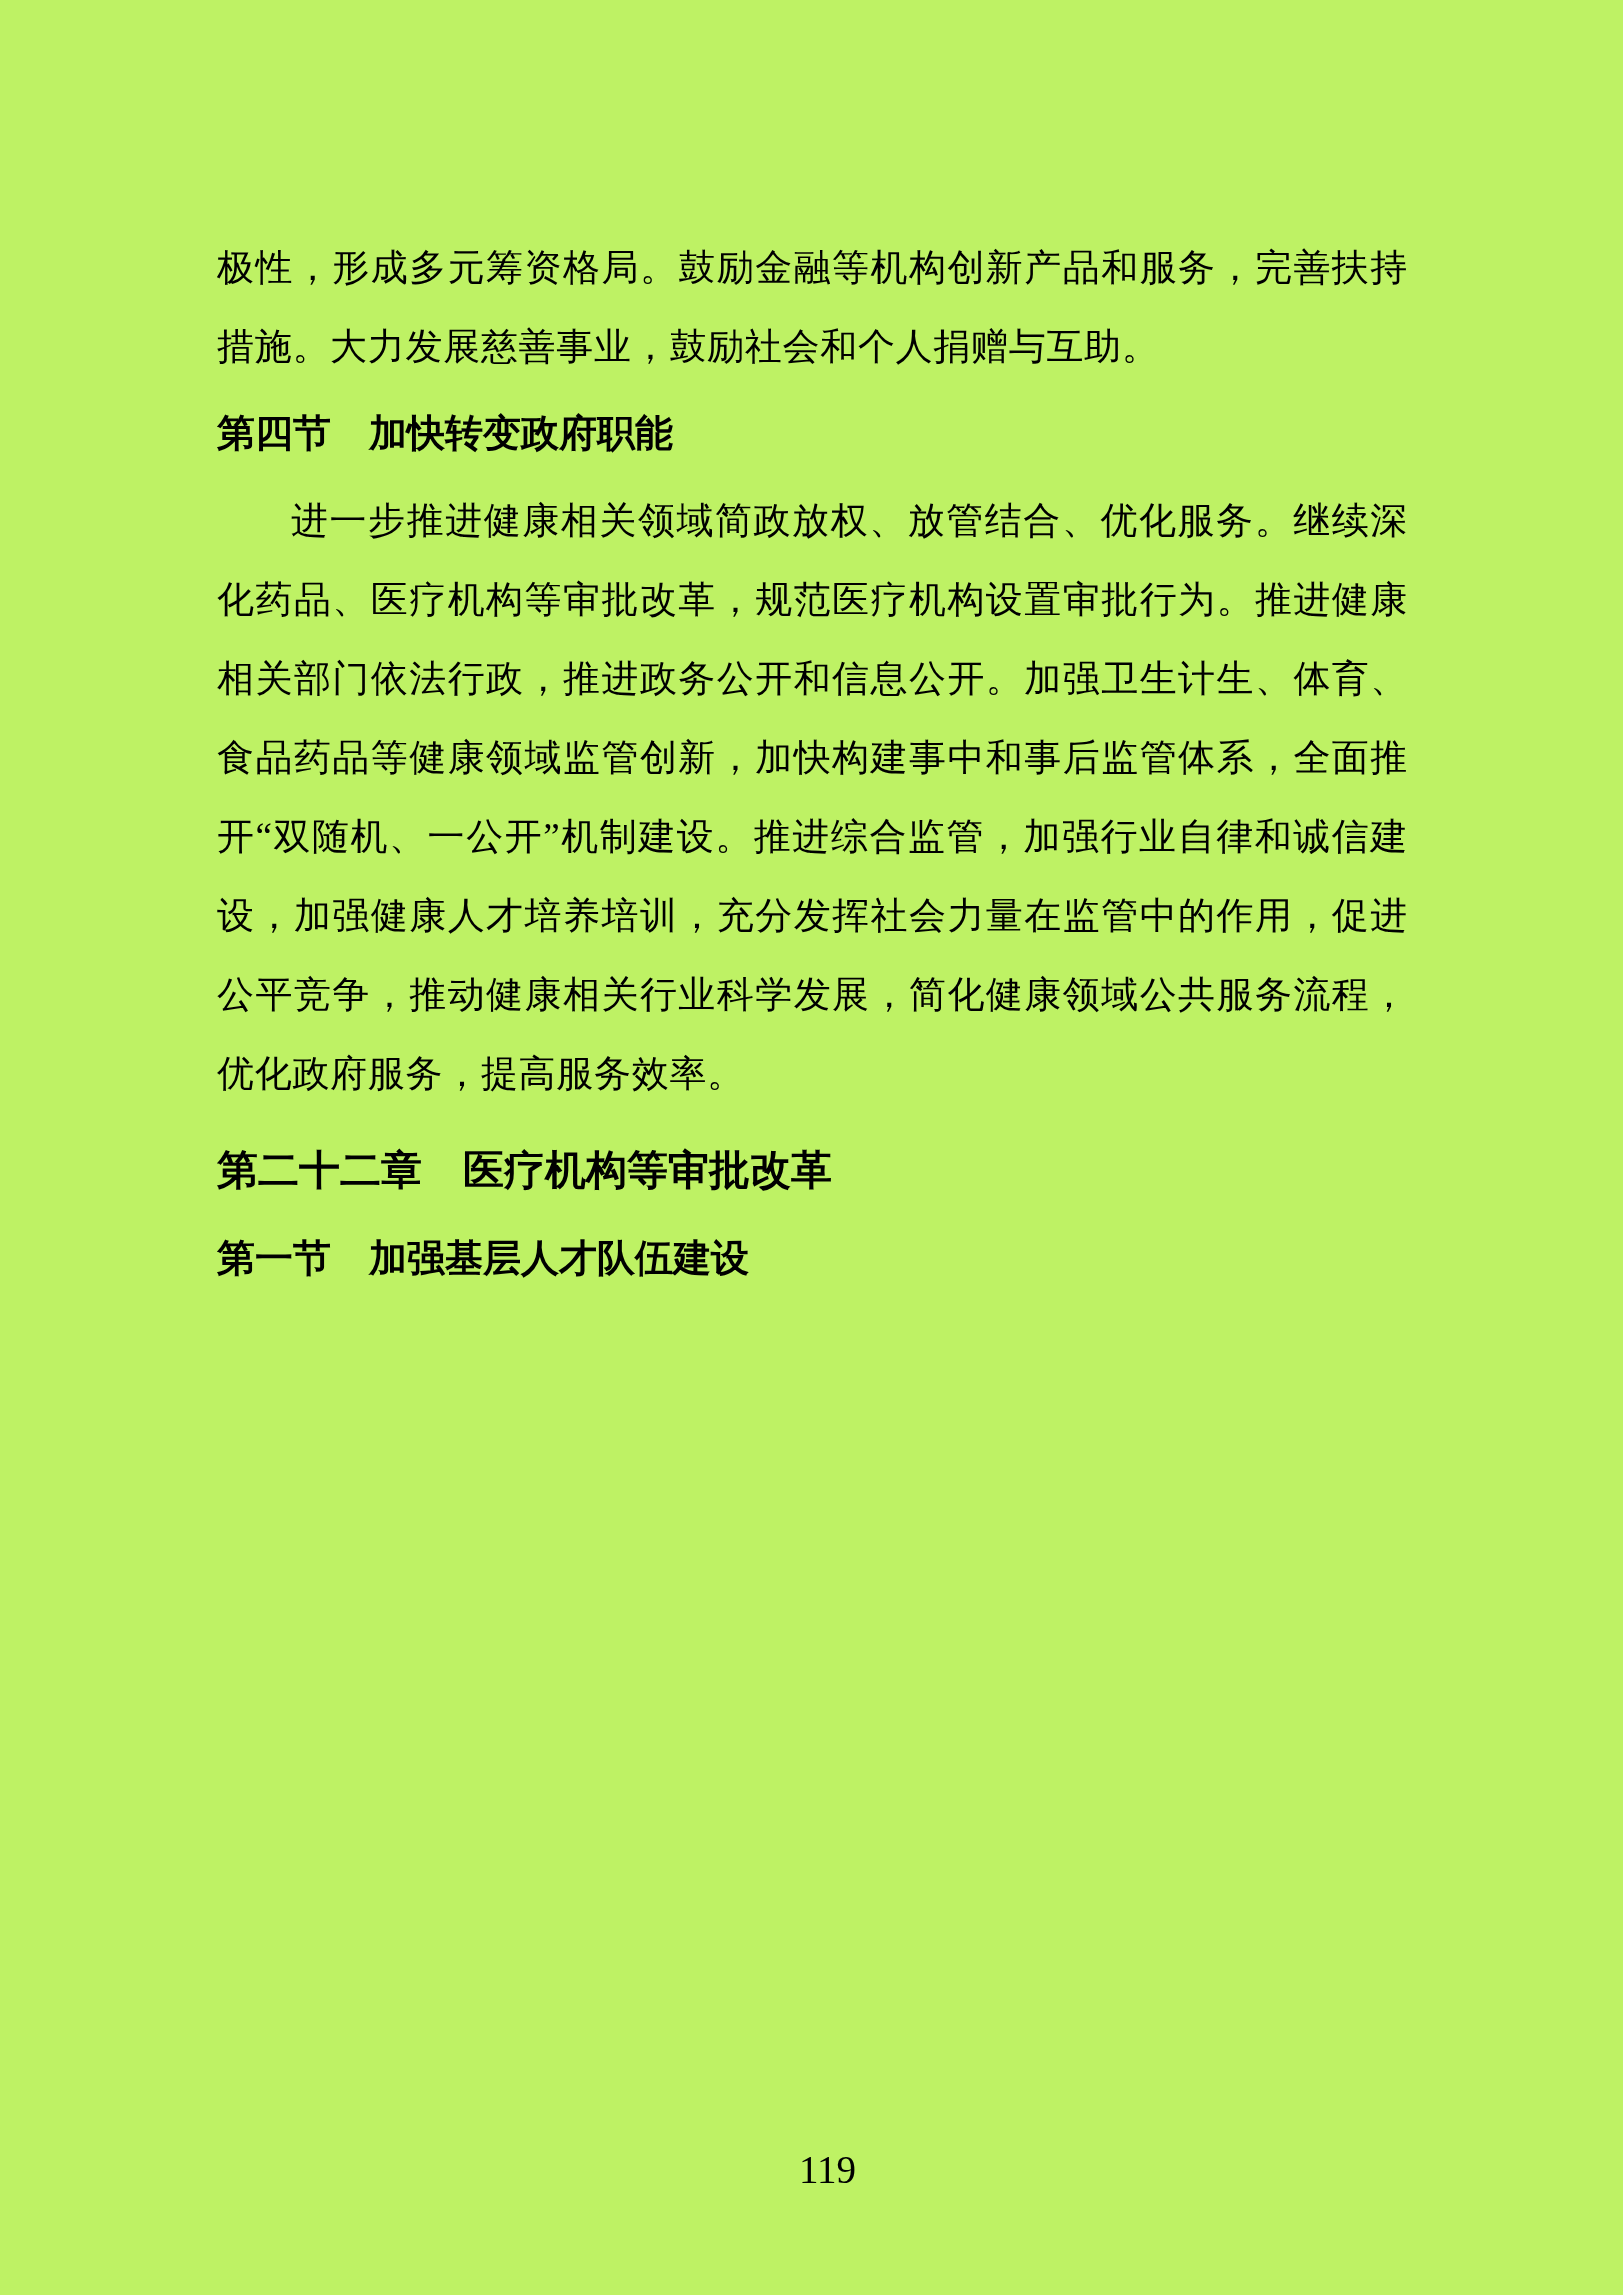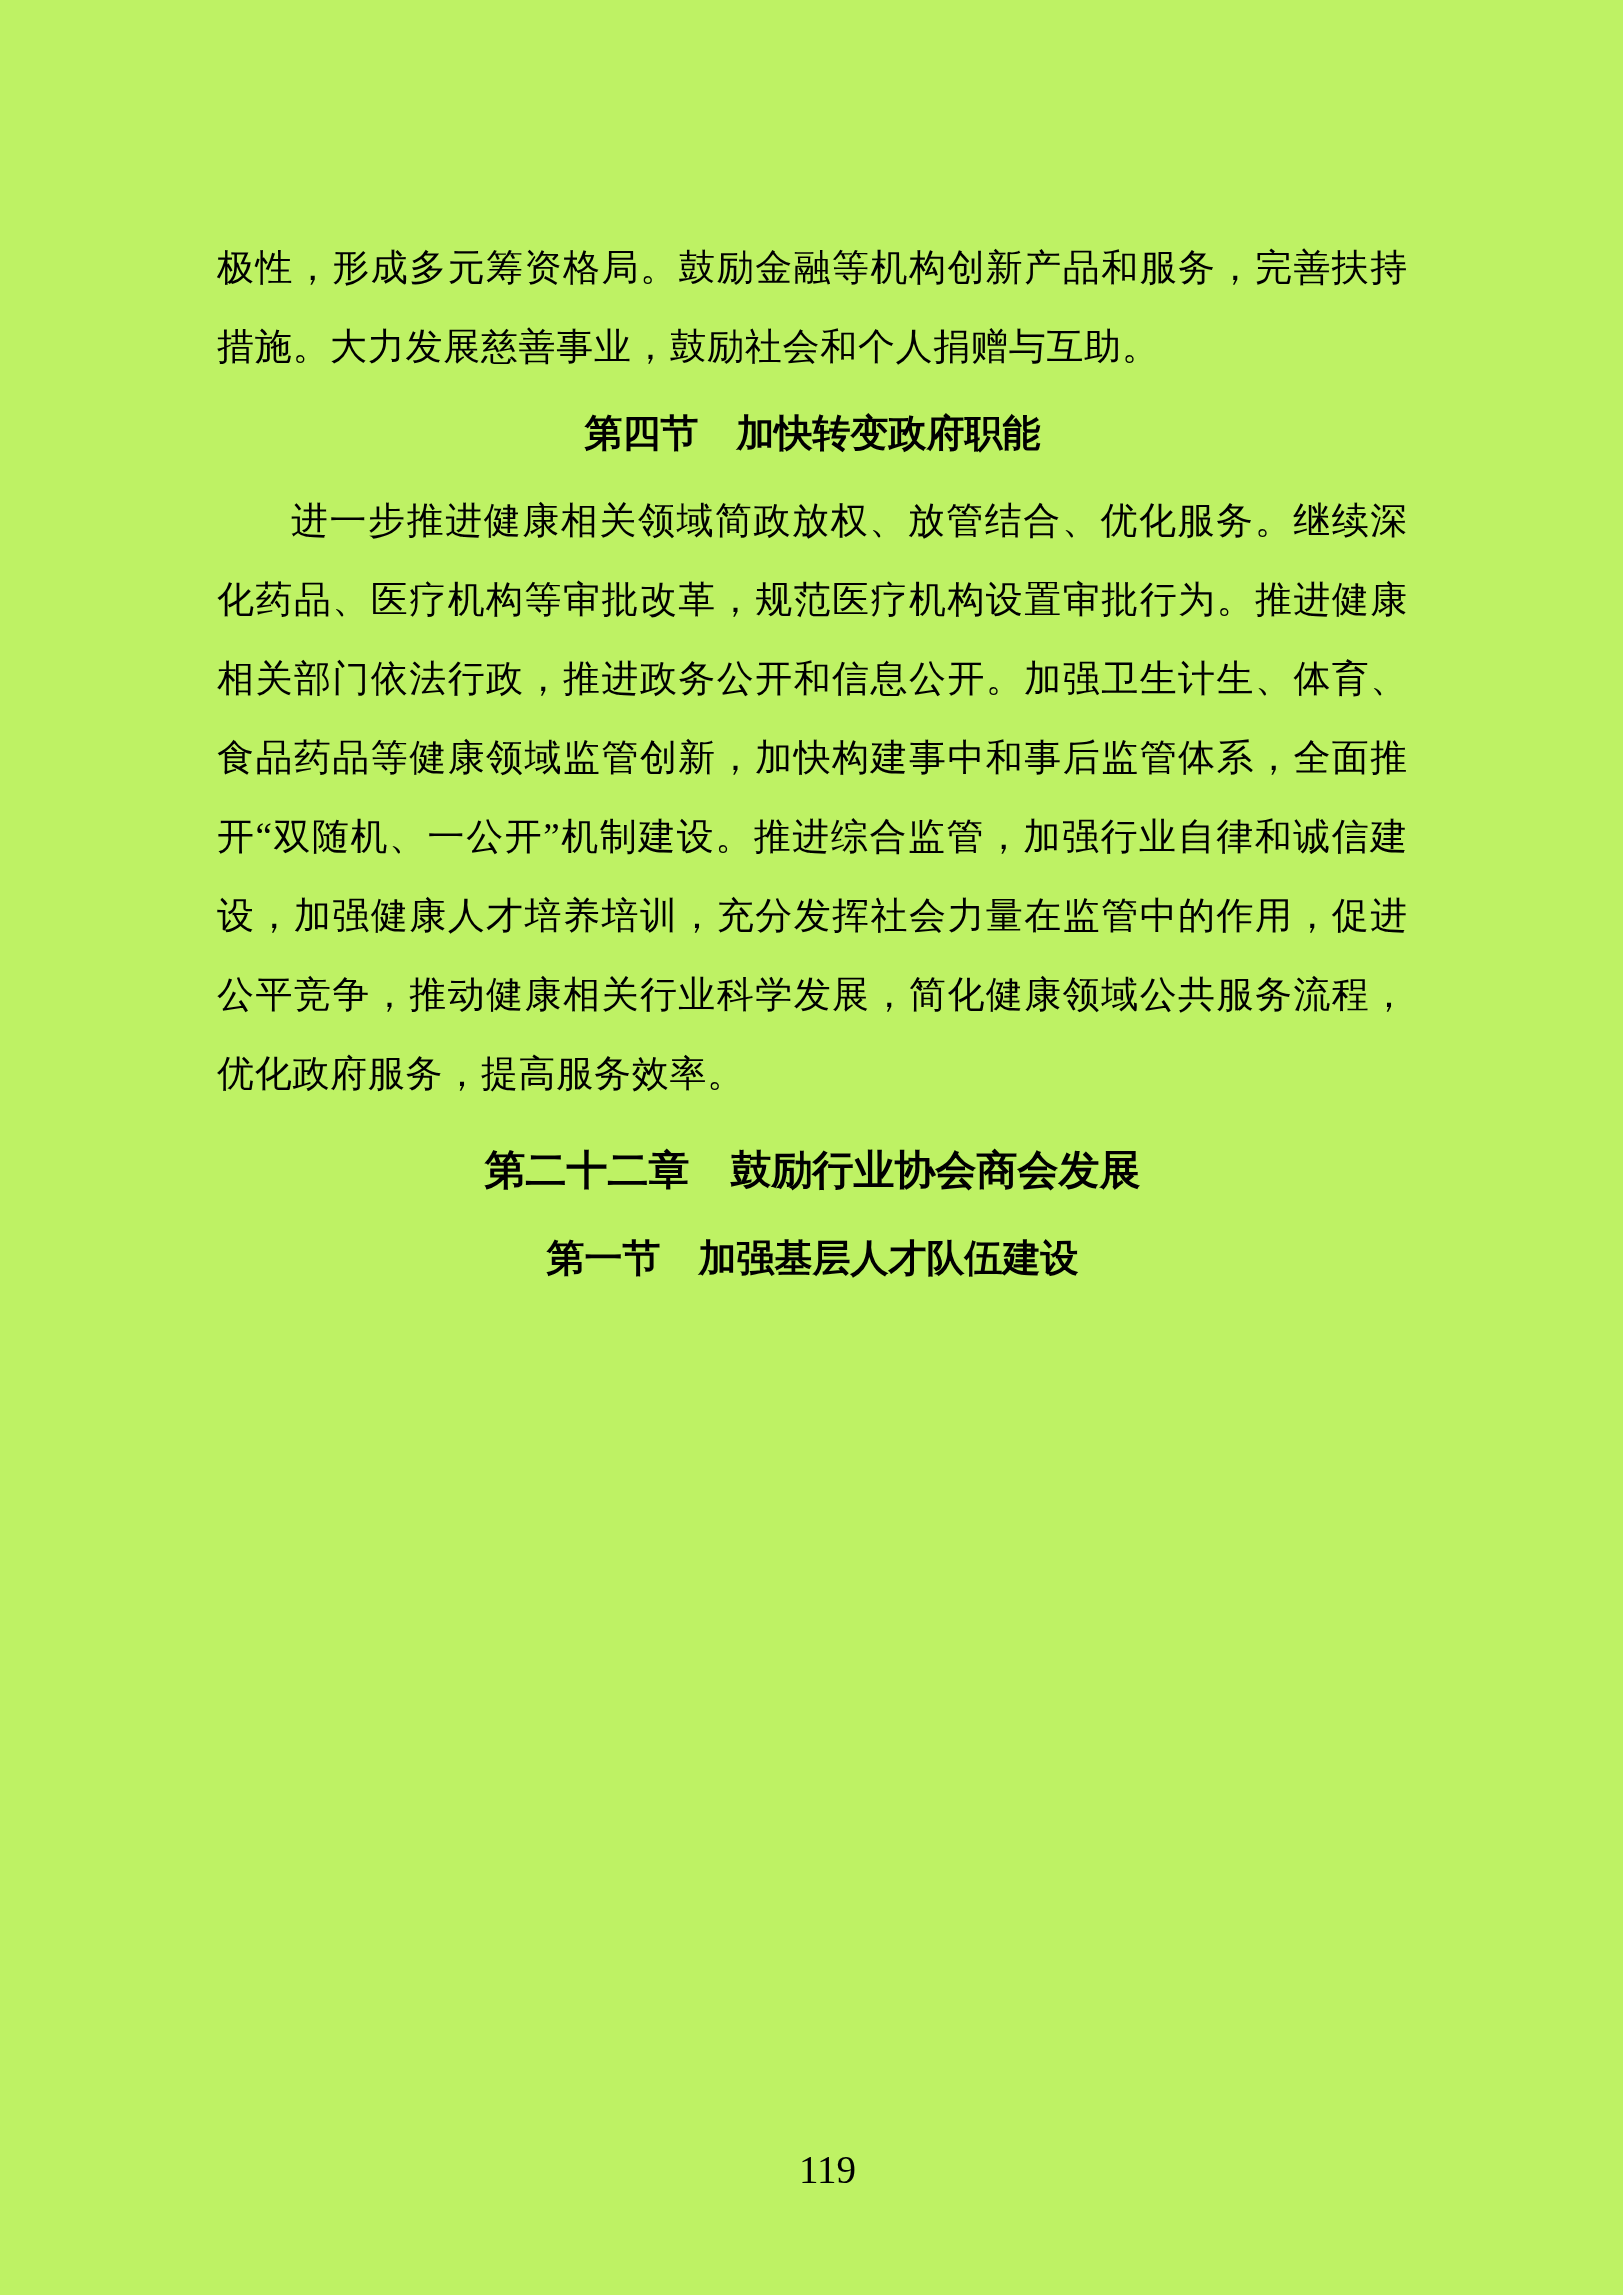--- a/index.html
+++ b/index.html
@@ -33,21 +33,20 @@
     text-justify: inter-ideograph;
     letter-spacing: 0.7px;
     margin: 0;
   }
   .para.indent {
     text-indent: 2em;
   }
   .heading {
     font-family: Liberation Serif, serif;
     font-weight: bold;
-    text-align: center;
     margin: 0;
   }
   .heading.section {
     font-size: 38px;
     line-height: 79px;
     margin: 7.9px 0 7.9px 0;
   }
   .heading.chapter {
     font-size: 41px;
     line-height: 81px;
@@ -66,18 +65,18 @@
   }
 </style>
 </head>
 <body>
 
 <div class="page">
   <div class="doc-body">
       <div class="para">极性，形成多元筹资格局。鼓励金融等机构创新产品和服务，完善扶持措施。大力发展慈善事业，鼓励社会和个人捐赠与互助。</div>
       <div class="heading section">第四节　加快转变政府职能</div>
       <div class="para indent">进一步推进健康相关领域简政放权、放管结合、优化服务。继续深化药品、医疗机构等审批改革，规范医疗机构设置审批行为。推进健康相关部门依法行政，推进政务公开和信息公开。加强卫生计生、体育、食品药品等健康领域监管创新，加快构建事中和事后监管体系，全面推开“双随机、一公开”机制建设。推进综合监管，加强行业自律和诚信建设，加强健康人才培养培训，充分发挥社会力量在监管中的作用，促进公平竞争，推动健康相关行业科学发展，简化健康领域公共服务流程，优化政府服务，提高服务效率。</div>
-      <div class="heading chapter">第二十二章　鼓励行业协会商会发展</div>
+      <div class="heading chapter">第二十二章　医疗机构等审批改革</div>
       <div class="heading section">第一节　加强基层人才队伍建设</div>
     </div>
   <div class="footer">119</div>
 </div>
 
 
 </body></html>

